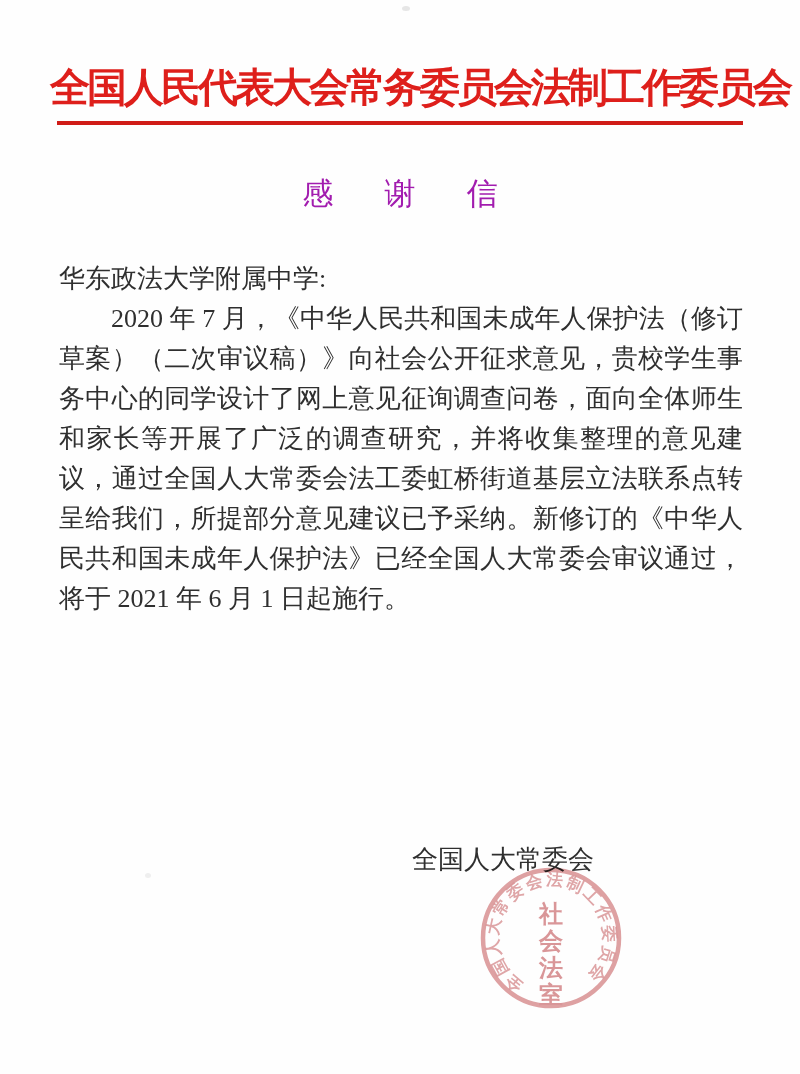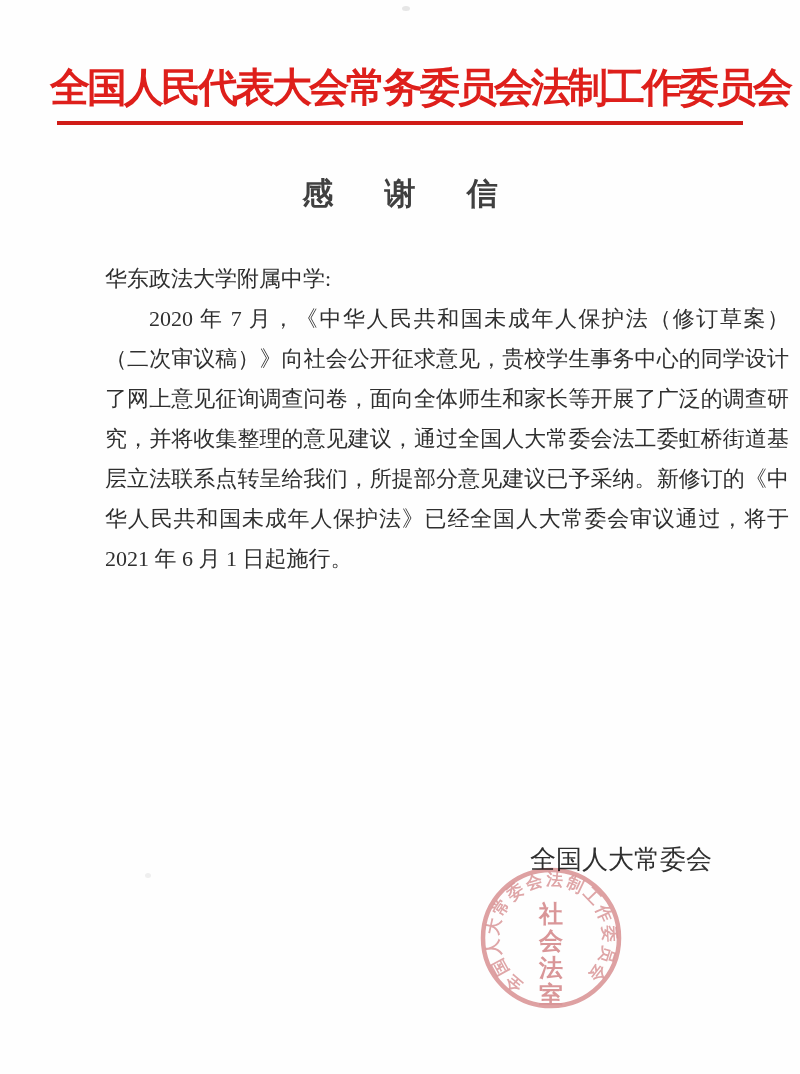--- a/index.html
+++ b/index.html
@@ -26,43 +26,42 @@
   }
   .rule {
     position: absolute; top: 121px; left: 57px;
     width: 686px; height: 4px;
     background: #d01b17;
   }
   
   .letter-title {
     position: absolute; top: 173px; left: 0; right: 0;
     text-align: center;
-    font-size: 31px; font-weight: 700;
-    color: #404040;
+    font-size: 31px; font-weight: 400;
+    color: #a21caf;
     letter-spacing: 1.65em;
     padding-left: 1.65em; 
     white-space: nowrap;
   }
   
   .body-text {
     position: absolute; top: 259px; left: 59px;
     width: 684px;
-    font-size: 22px; line-height: 40px;
+    font-size: 26px; line-height: 40px;
     color: #2f2f2f;
     text-align: justify;
-    margin-left: 46px;
   }
   .salutation { margin: 0 0 0 0; }
   .body-text p { margin: 0; text-indent: 2em; }
   .body-text p + p { margin-top: 5px; }
   
   .signature {
     position: absolute; top: 839px; left: 412px;
     width: 300px;
-    text-align: right;
+    text-align: left;
     font-size: 26px; line-height: 41px;
     color: #2f2f2f;
     z-index: 2;
   }
   .signature .dept {
     letter-spacing: 0.7em;
     padding-left: 0.7em; 
     white-space: nowrap;
   }
   .signature .date { letter-spacing: 1px; white-space: nowrap; }

